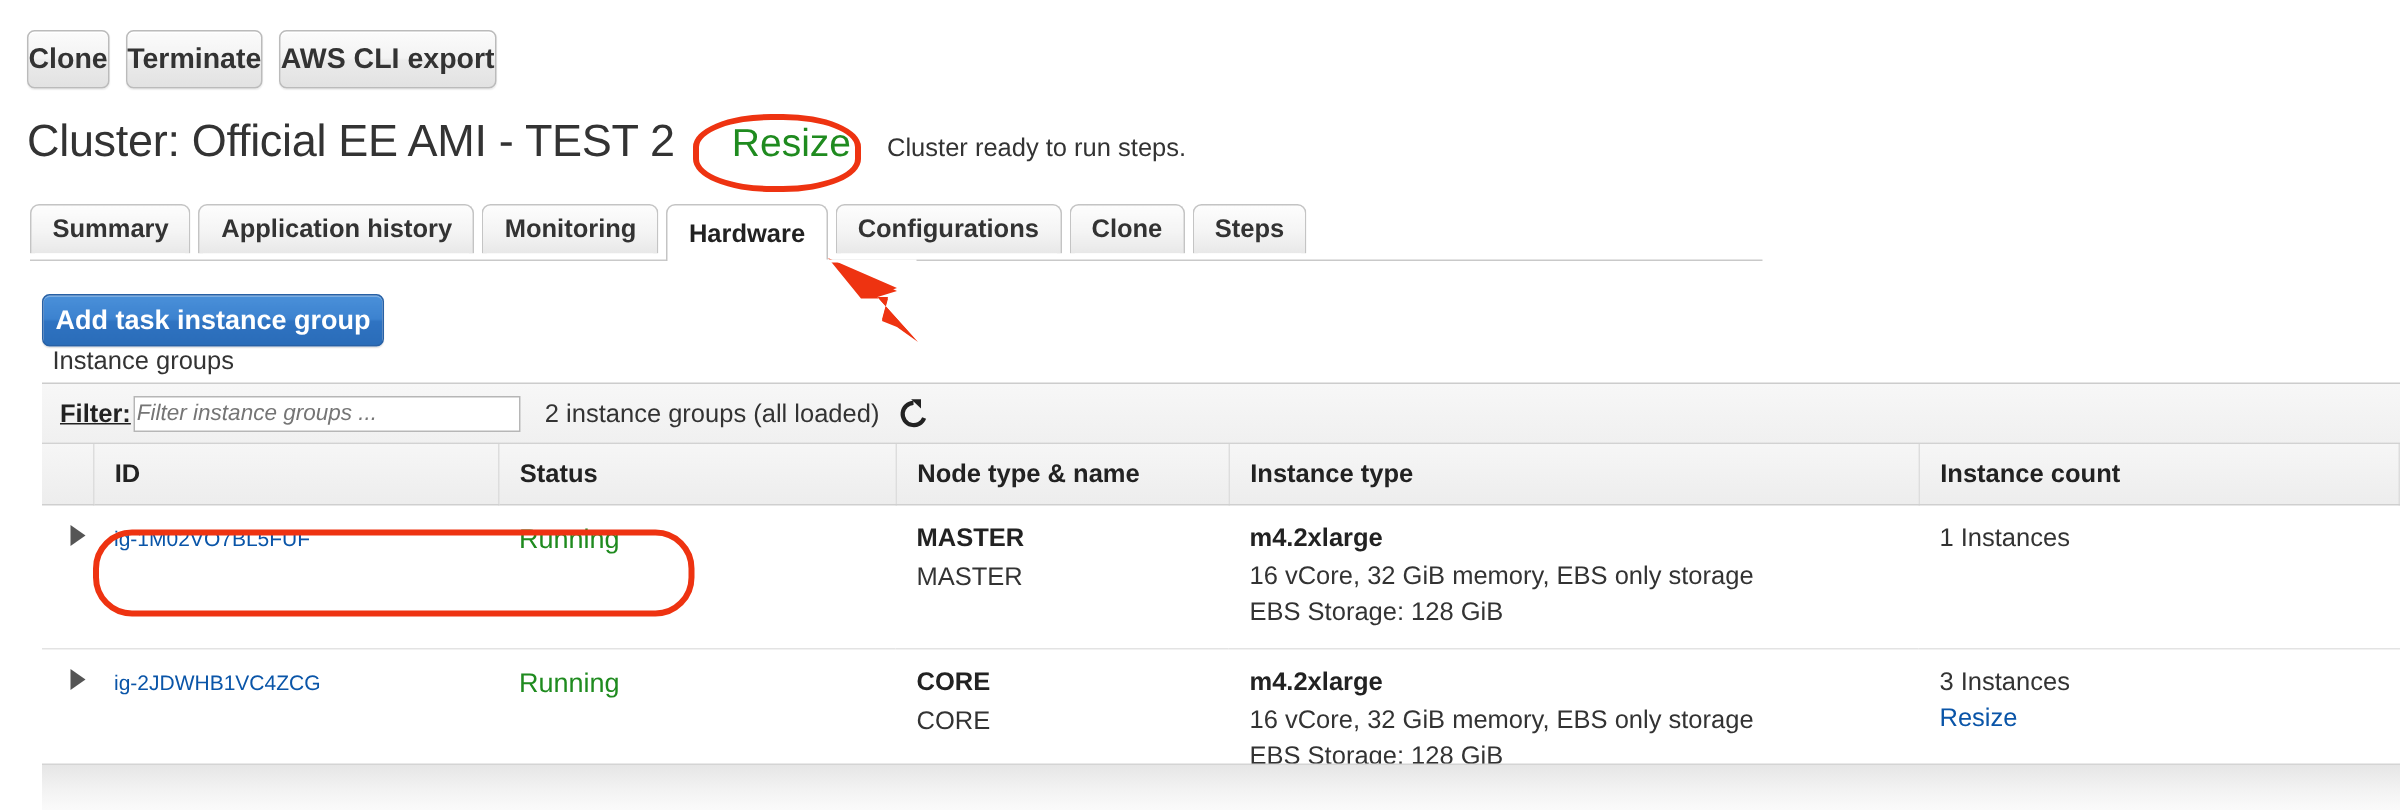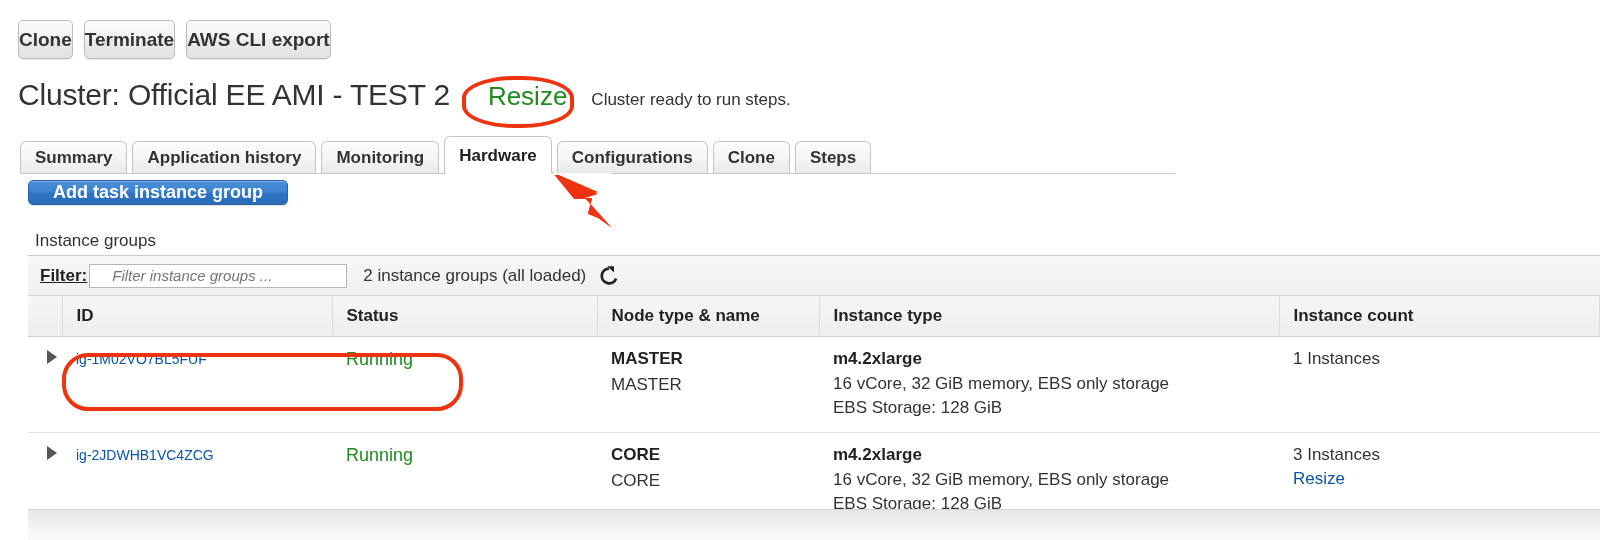--- a/index.html
+++ b/index.html
@@ -80,21 +80,21 @@
     border-radius: 52px/22px;
     pointer-events: none;
   }
 
   
   .tabs {
     position: absolute;
     left: 20px;
     top: 136px;
     display: flex;
-    align-items: flex-end;
+    align-items: flex-start;
     height: 38px;
   }
   .tab {
     height: 33px;
     display: inline-flex;
     align-items: center;
     padding: 0 14px;
     margin-right: 5px;
     font-size: 17px;
     font-weight: bold;
@@ -140,26 +140,26 @@
     top: 168px;
     width: 110px;
     height: 62px;
     pointer-events: none;
   }
 
   
   .btn-blue {
     position: absolute;
     left: 28px;
-    top: 180px;
+    top: 196px;
     display: inline-flex;
     align-items: center;
     justify-content: center;
-    height: 25px;
-    padding: 0 24px;
+    height: 35px;
+    padding: 0 8px;
     font-size: 18px;
     font-weight: bold;
     color: #ffffff;
     background: linear-gradient(to bottom, #4a90d9 0%, #3c82cf 48%, #2f73c2 52%, #2a6cb8 100%);
     border: 1px solid #2861a5;
     border-radius: 5px;
     box-shadow: 0 1px 1px rgba(0,0,0,0.12), inset 0 1px 0 rgba(255,255,255,0.28);
     cursor: pointer;
     white-space: nowrap;
     box-sizing: border-box;
@@ -199,21 +199,21 @@
     color: #222222;
     margin-right: 2px;
     text-decoration: underline;
   }
   .filter-input {
     width: 258px;
     height: 24px;
     font-size: 15px;
     font-style: italic;
     color: #8a8a8a;
-    padding: 0 22px;
+    padding: 0 1px;
     border: 1px solid #b6b6b6;
     background: #ffffff;
     box-sizing: border-box;
     font-family: "Liberation Sans", sans-serif;
   }
   .filter-count {
     font-size: 17px;
     color: #333333;
     margin-left: 16px;
   }

